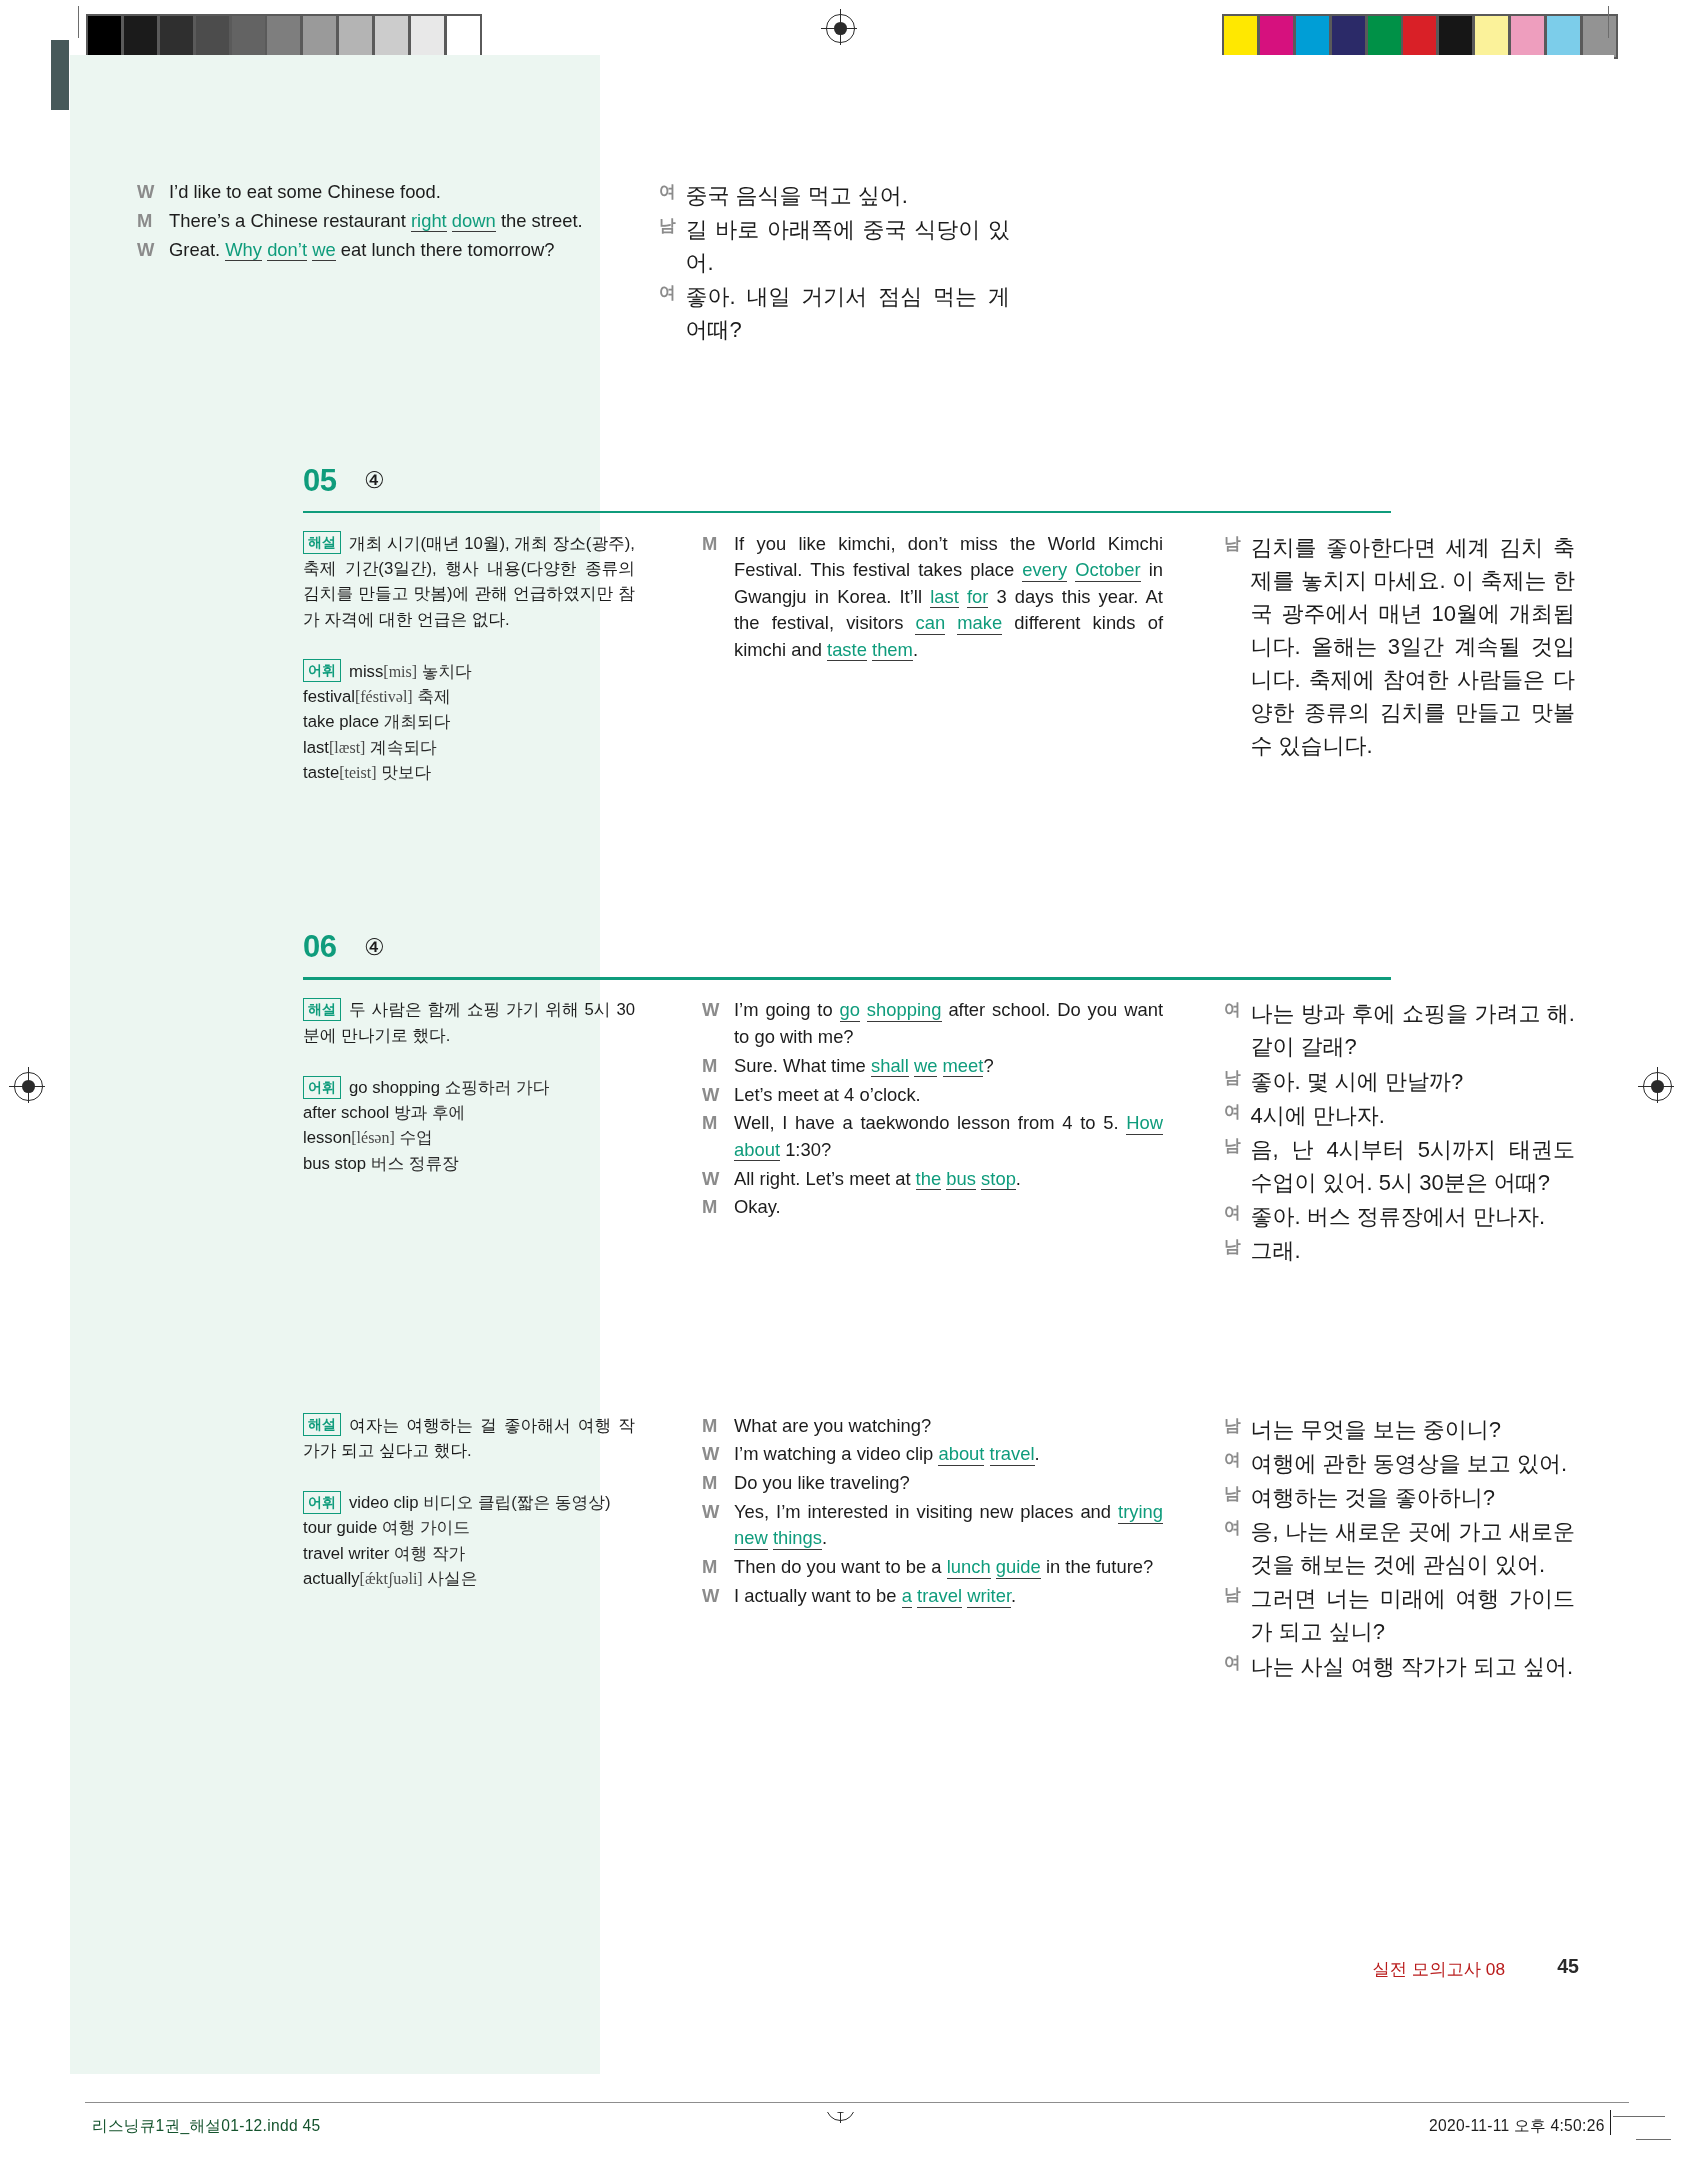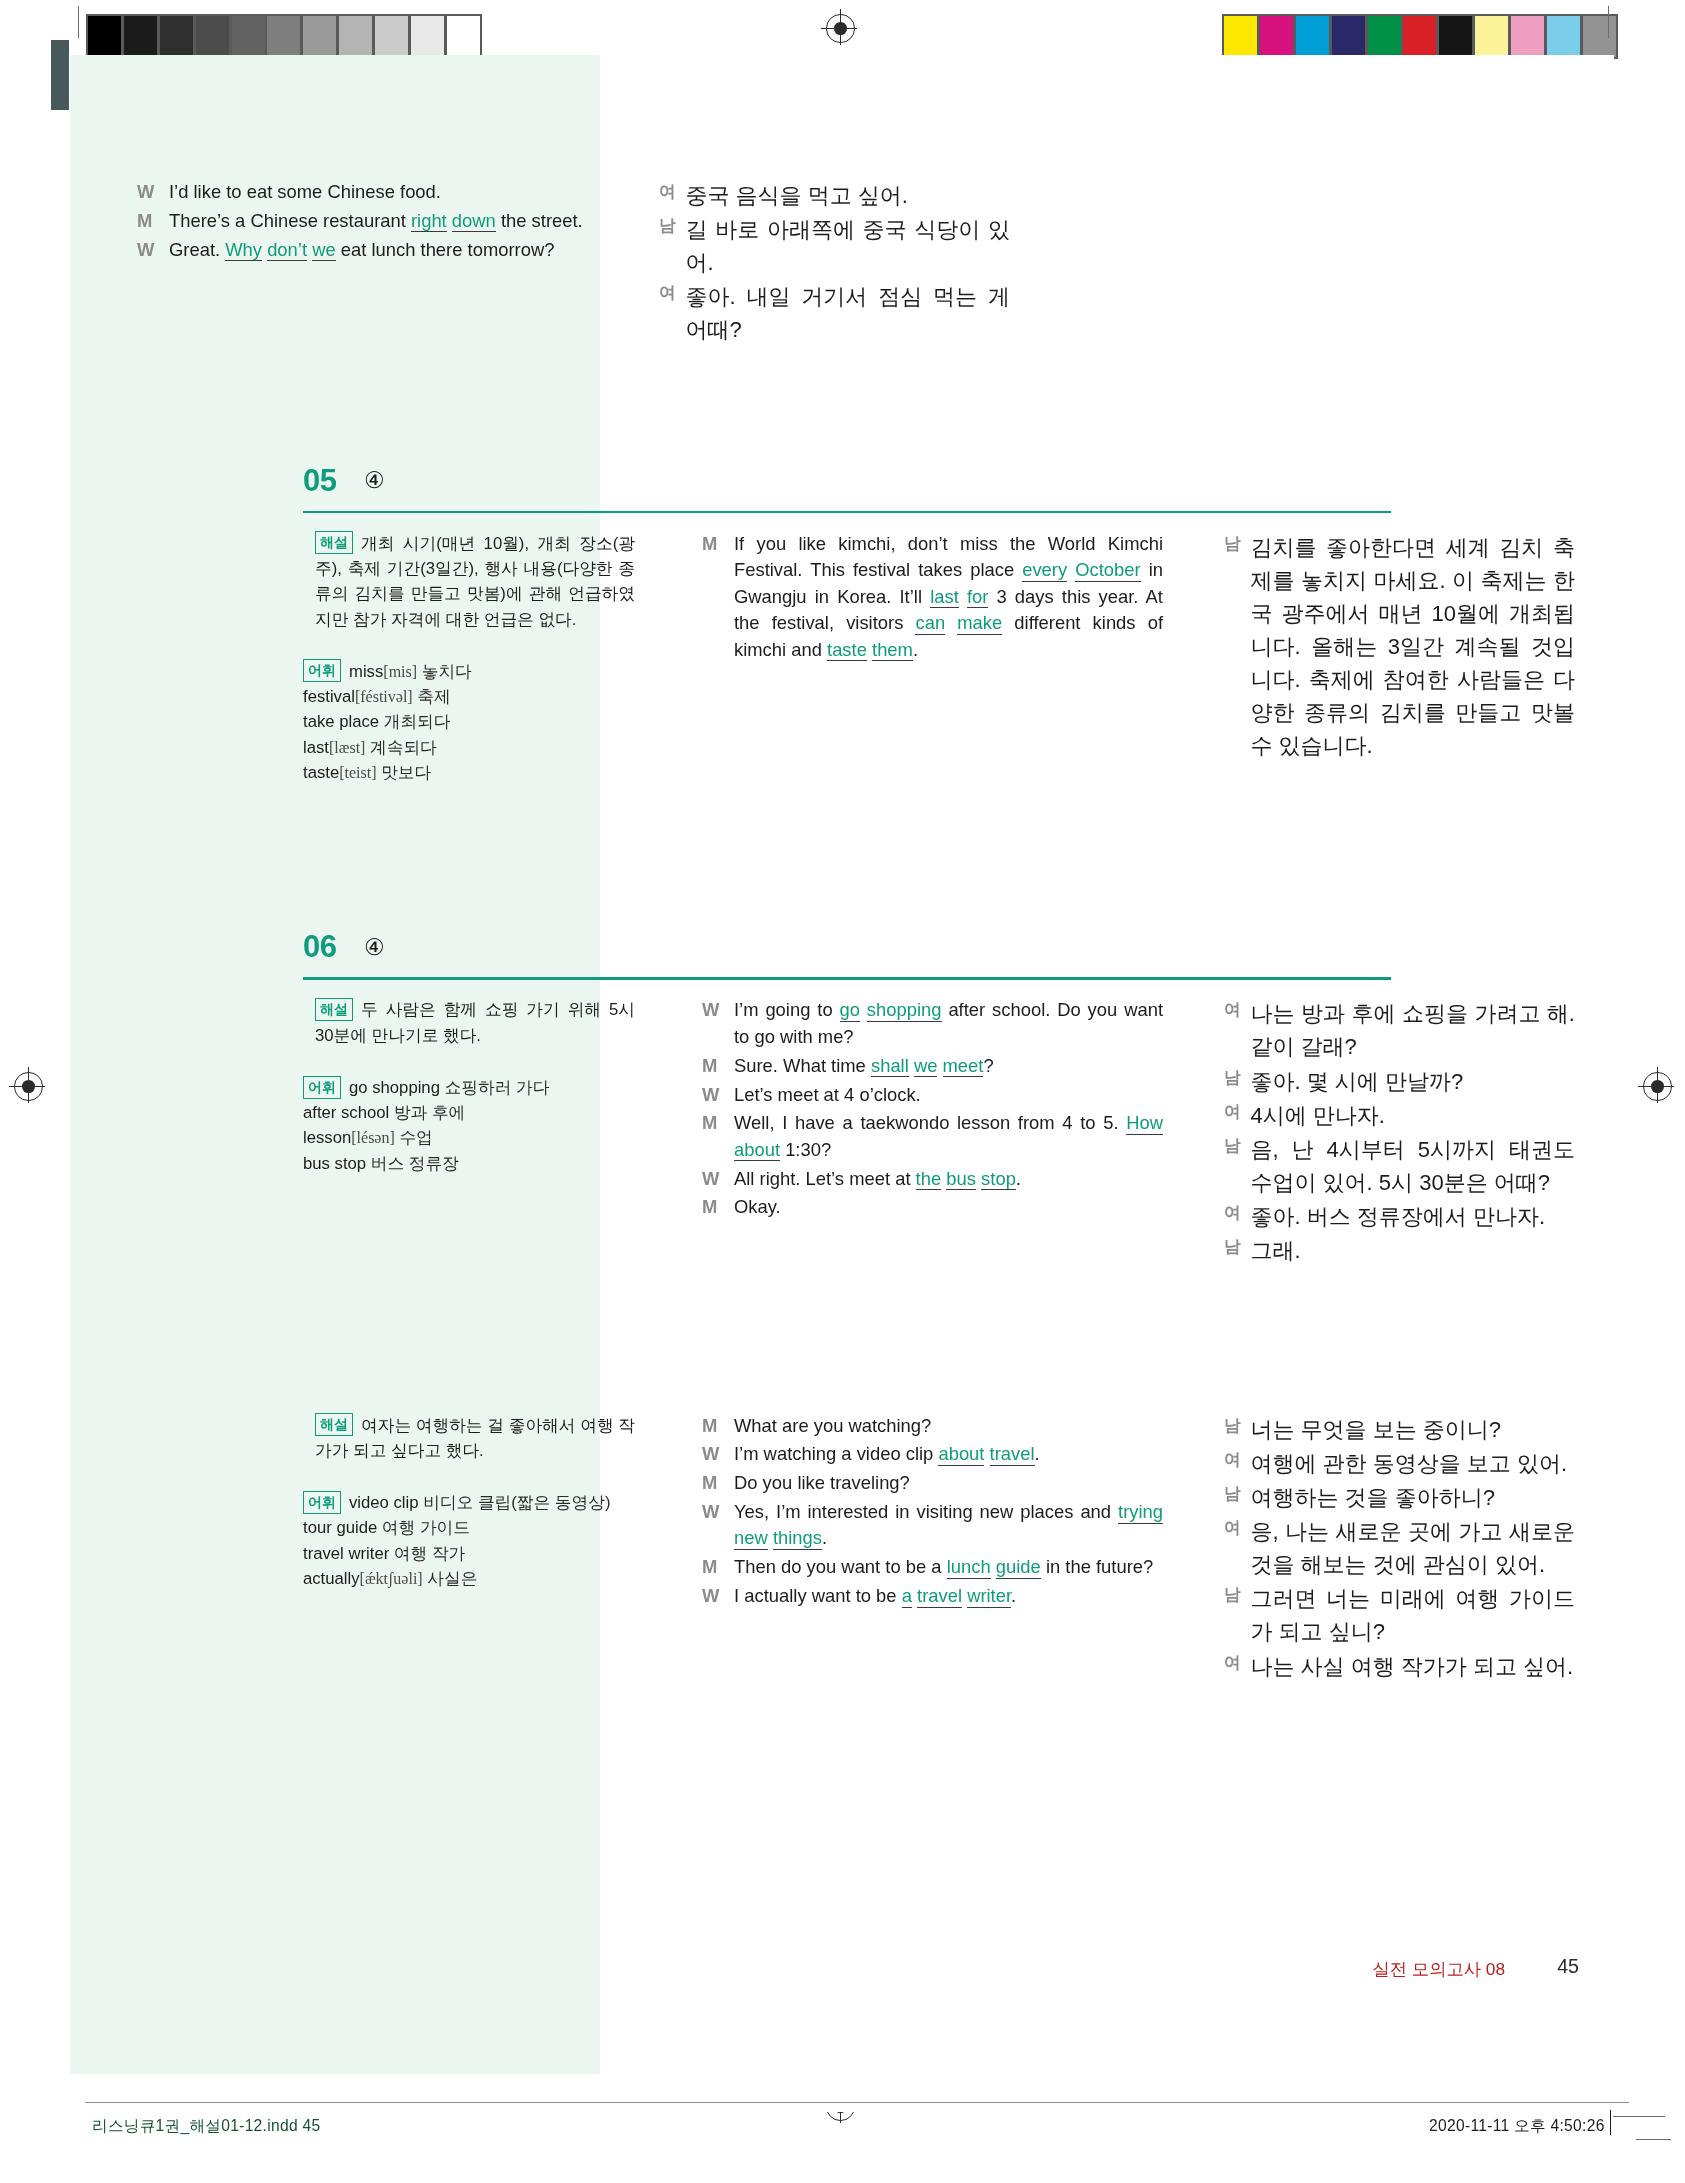--- a/index.html
+++ b/index.html
@@ -157,21 +157,20 @@
     vertical-align: 1.2px;
   }
   .en   { color: #1c1c1c; }
   .ipa  { color: #4a4a4a; font-family: "Liberation Serif", "DejaVu Serif", serif; font-size: 16px; }
   .ko   { color: #2a2a2a; }
   .note-body {
     font-size: 16.7px;
     line-height: 1.52;
     color: #1c1c1c;
     text-align: justify;
-    margin-left: 12px;
   }
   .vocab-list .note-line { white-space: nowrap; }
 
   
   .dlg { }
   .dlg-row {
     display: flex;
     align-items: flex-start;
     margin-bottom: 2.3px;
   }
@@ -232,21 +231,21 @@
     right: 109px;
     top: 0;
     font-size: 17.3px;
     color: #b91c1c;
   }
   #footer-page {
     position: absolute;
     right: 35px;
     top: -2.3px;
     font-size: 19.6px;
-    font-weight: normal;
+    font-weight: bold;
     color: #2a2a2a;
     text-align: right;
   }
 
   
   #slug-rule {
     position: absolute;
     left: 85px;
     top: 2102px;
     width: 1544px;

